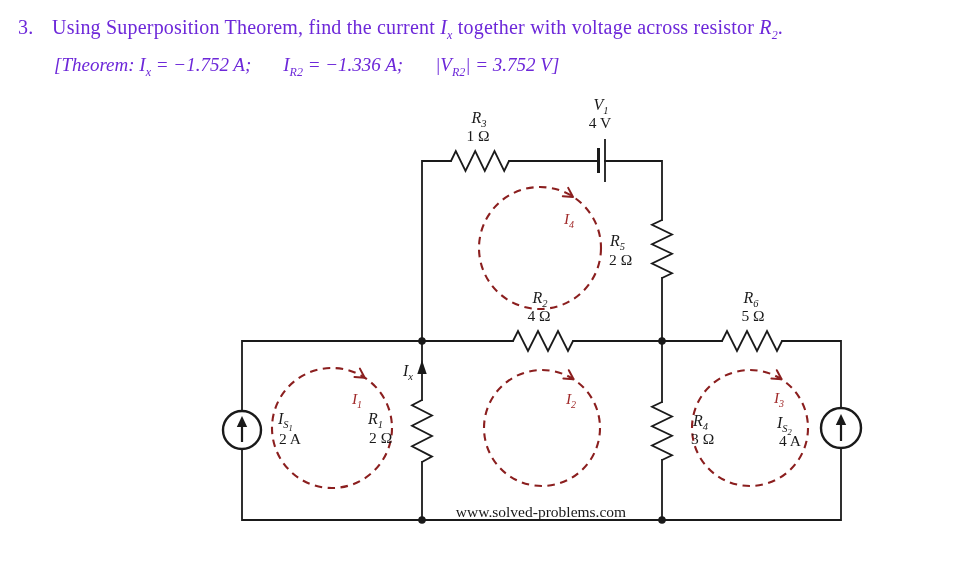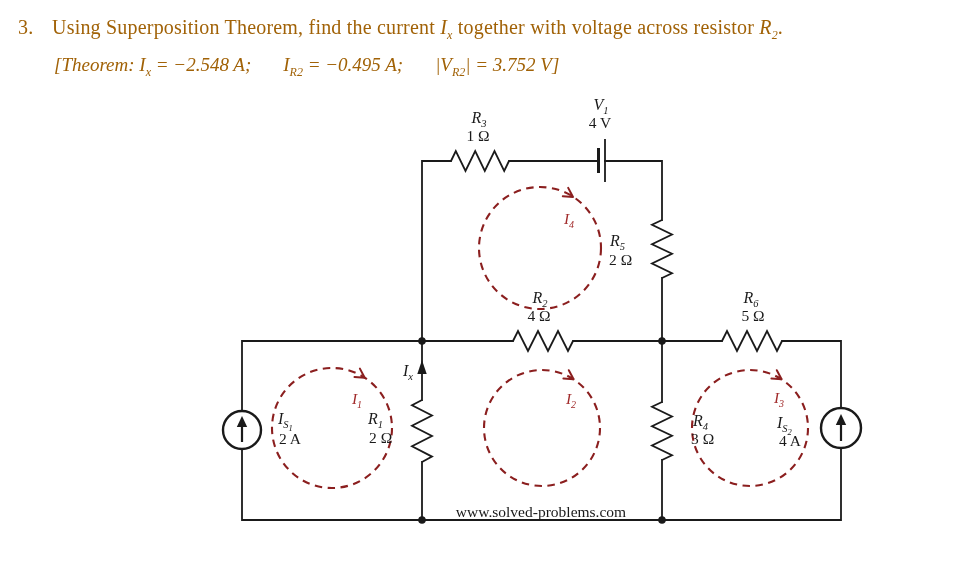--- a/index.html
+++ b/index.html
@@ -1,37 +1,37 @@
 <!DOCTYPE html>
 <html><head>
 <meta charset="utf-8">
 <style>
   html,body{margin:0;padding:0;background:#ffffff;}
   .page{position:relative;width:975px;height:566px;background:#ffffff;overflow:hidden;
-        font-family:"Liberation Serif","DejaVu Serif",serif;color:#a16207;}
+        font-family:"Liberation Serif","DejaVu Serif",serif;color:#6d28d9;}
   .line1{position:absolute;left:18px;top:16px;font-size:20px;white-space:nowrap;letter-spacing:0.2px;}
   .pnum{display:inline-block;width:34px;}
   .line2{position:absolute;left:54px;top:54px;font-size:19px;font-style:italic;white-space:nowrap;}
   .clause{margin-right:32px;}
   .clause:last-child{margin-right:8px;text-align:right;}
   sub{font-size:12px;}
   svg text{font-family:"Liberation Serif","DejaVu Serif",serif;}
   .it{font-style:italic;}
 </style>
 </head>
 <body>
 
 <div class="page">
 
   <div class="line1">
     <span class="pnum">3.</span><span>Using Superposition Theorem, find the current </span><i>I</i><sub class="it">x</sub><span> together with voltage across resistor </span><i>R</i><sub class="it">2</sub><span>.</span>
   </div>
 
   <div class="line2">
-    <span class="clause"><span>[Theorem: </span><span>I</span><sub>x</sub><span> = −2.548 A;</span></span><span class="clause"><span>I</span><sub>R2</sub><span> = −0.495 A;</span></span><span class="clause"><span>|</span><span>V</span><sub>R2</sub><span>|</span><span> = 3.752 V]</span></span>
+    <span class="clause"><span>[Theorem: </span><span>I</span><sub>x</sub><span> = −1.752 A;</span></span><span class="clause"><span>I</span><sub>R2</sub><span> = −1.336 A;</span></span><span class="clause"><span>|</span><span>V</span><sub>R2</sub><span>|</span><span> = 3.752 V]</span></span>
   </div>
 
   <svg width="975" height="566" viewBox="0 0 975 566" style="position:absolute;left:0;top:0;">
 
     <path d="M422,161 H451 M509,161 H597 M605,161 H662
          M422,161 V341
          M662,161 V220 M662,278 V341
          M242,341 H513 M573,341 H722 M782,341 H841
          M242,341 V411 M242,449 V520
          M422,341 V400 M422,462 V520

